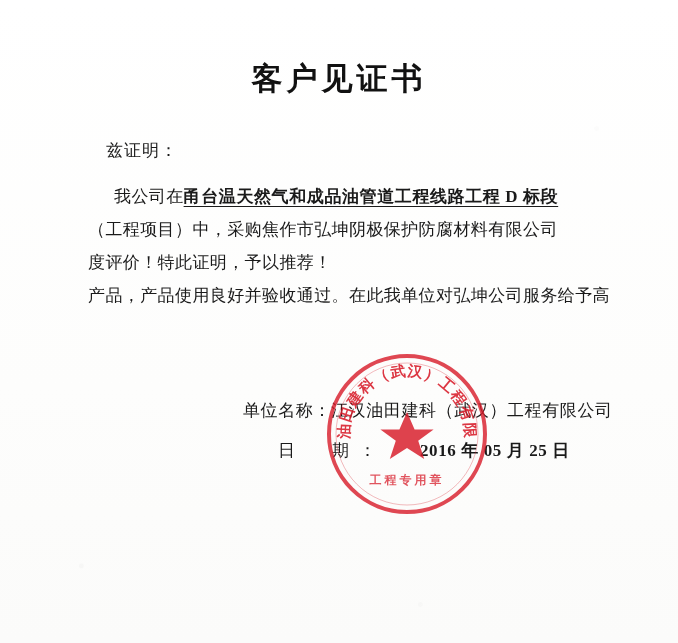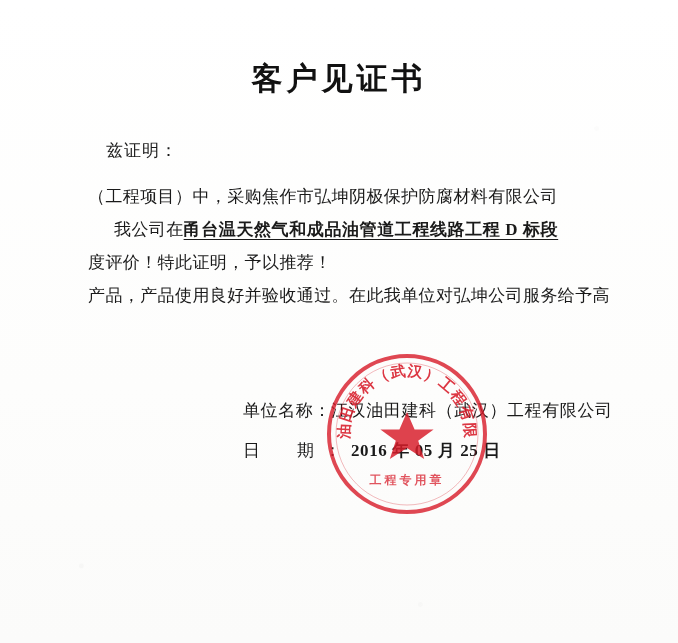--- a/index.html
+++ b/index.html
@@ -87,23 +87,25 @@
     white-space: nowrap;
   }
   .sig-label {
     display: inline-block;
   }
   .sig-value {
     display: inline-block;
   }
   .date-row .sig-label {
     letter-spacing: 10px;
+    margin-left: 35px;
   }
   .date-value {
     font-weight: bold;
+    margin-left: 34px;
   }
   
   .seal {
     position: absolute;
     left: 323px;
     top: 350px;
     width: 168px;
     height: 168px;
     pointer-events: none;
     opacity: 0.88;
@@ -122,24 +124,24 @@
 </head>
 <body>
 
 <div class="page">
 
   <div class="doc-title">客户见证书</div>
 
   <div class="salutation">兹证明：</div>
 
   <div class="body-block">
-    <div class="body-line">（工程项目）中，采购焦作市弘坤阴极保护防腐材料有限公司</div>
     <div class="body-line">
       <span class="indent"></span><span>我公司在</span><span class="underline-strong">甬台温天然气和成品油管道工程线路工程 D 标段</span>
     </div>
+    <div class="body-line">（工程项目）中，采购焦作市弘坤阴极保护防腐材料有限公司</div>
     <div class="body-line">度评价！特此证明，予以推荐！</div>
     <div class="body-line">产品，产品使用良好并验收通过。在此我单位对弘坤公司服务给予高</div>
   </div>
 
   <div class="sig-block">
     <div class="sig-row">
       <span class="sig-label">单位名称：</span><span class="sig-value">江汉油田建科（武汉）工程有限公司</span>
     </div>
     <div class="sig-row date-row">
       <span class="sig-label">日　期：</span><span class="sig-value date-value">2016 年 05 月 25 日</span>

